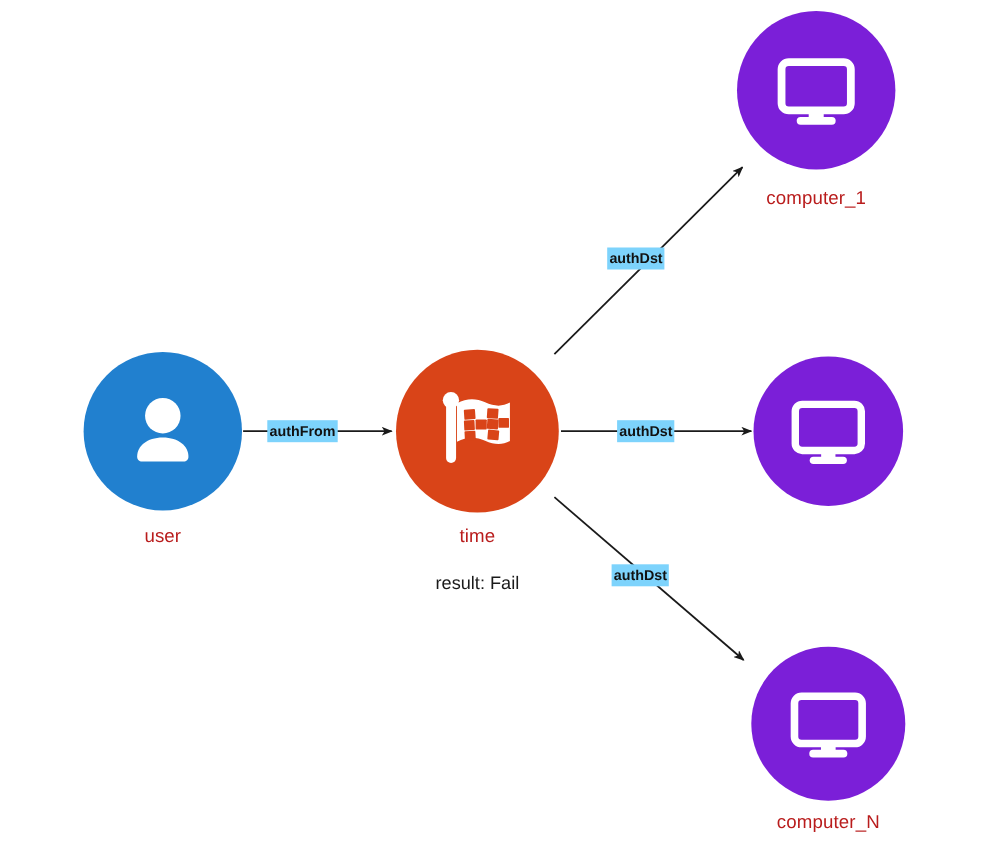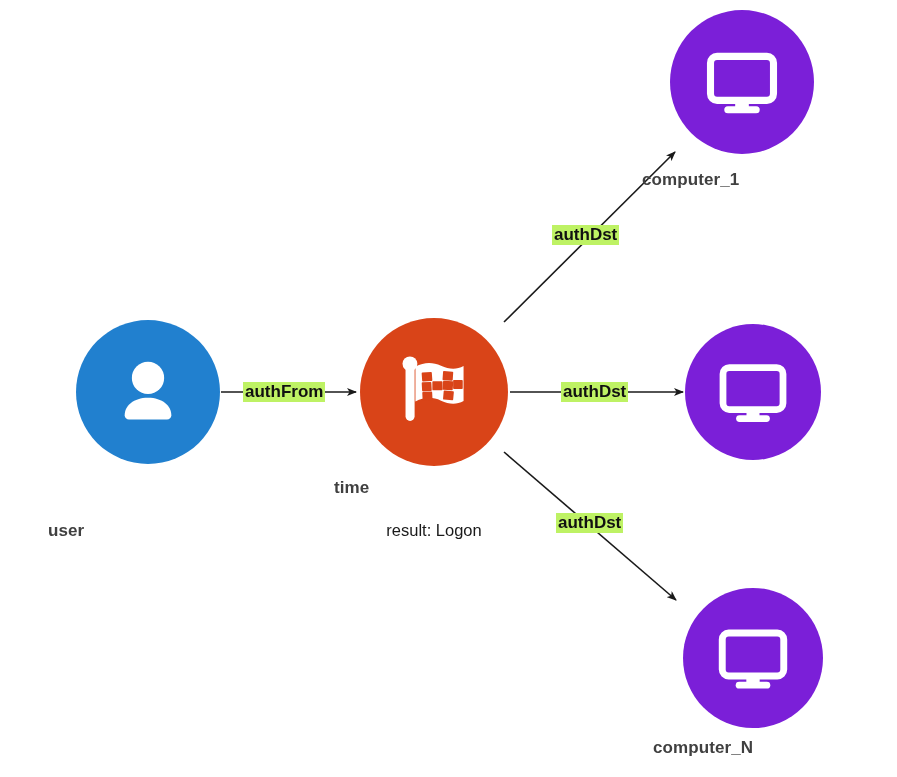--- a/index.html
+++ b/index.html
@@ -29,33 +29,34 @@
     border-radius: 50%;
     display: flex;
     align-items: center;
     justify-content: center;
   }
   .node-icon {
     display: block;
   }
   .node-label {
     position: absolute;
+    text-align: center;
     font-size: 17px;
-    font-weight: bold;
-    color: #404040;
+    font-weight: normal;
+    color: #b91c1c;
     letter-spacing: 0.1px;
     white-space: nowrap;
   }
   .edge-label {
     position: absolute;
-    font-size: 17px;
+    font-size: 13px;
     font-weight: bold;
     color: #111111;
     white-space: nowrap;
-    background: #bef264;
+    background: #7dd3fc;
     padding: 0 2px;
     line-height: 20px;
     text-align: right;
   }
   .attr-block {
     position: absolute;
     text-align: center;
     font-size: 16.5px;
     color: #1a1a1a;
     line-height: 23px;
@@ -83,21 +84,21 @@
 
     <line x1="504" y1="452" x2="676" y2="600" stroke="#1a1a1a" stroke-width="1.6" marker-end="url(#arrowhead)"></line>
   </svg>
 
   <div class="node" style="left:76px; top:320px; width:144px; height:144px; background:#2180cf;">
     <svg class="node-icon" width="82" height="82" viewBox="0 0 64 64" xmlns="http://www.w3.org/2000/svg">
       <circle cx="32" cy="21" r="12.6" fill="#ffffff"></circle>
       <path d="M32 36.5c-11.3 0-18.2 6.2-18.2 13.6 0 1.9 1.5 3.4 3.4 3.4h29.6c1.9 0 3.4-1.5 3.4-3.4 0-7.4-6.9-13.6-18.2-13.6z" fill="#ffffff"></path>
     </svg>
   </div>
-  <div class="node-label" style="left:48px; top:478px; width:200px;margin-top:43px;">user</div>
+  <div class="node-label" style="left:48px; top:478px; width:200px;">user</div>
 
   <div class="node" style="left:360px; top:318px; width:148px; height:148px; background:#d94418;">
     <svg class="node-icon" width="88" height="88" viewBox="0 0 64 64" xmlns="http://www.w3.org/2000/svg">
 
       <circle cx="14.5" cy="11.5" r="5.4" fill="#ffffff"></circle>
       <rect x="11.3" y="12" width="6.6" height="41" rx="3.3" fill="#ffffff"></rect>
 
       <path d="M18.5 13.5c6.5-3.4 12.5-3.4 18.6-0.6 6.1 2.8 11.3 3.0 16.4 0.2v25.4c-5.1 2.8-10.3 2.6-16.4-0.2-6.1-2.8-12.1-2.8-18.6 0.6z" fill="#ffffff"></path>
 
       <g fill="#d94418">
@@ -113,21 +114,21 @@
       </g>
 
       <g fill="#d94418">
         <rect x="31.0" y="31.0" width="0.2" height="0.2"></rect>
       </g>
     </svg>
   </div>
   <div class="node-label" style="left:334px; top:478px; width:200px;">time</div>
 
   <div class="attr-block" style="left:284px; top:519px; width:300px;">
-    <span class="attr-line">result: Logon</span>
+    <span class="attr-line">result: Fail</span>
   </div>
 
   <div class="node" style="left:670px; top:10px; width:144px; height:144px; background:#7b1fd8;">
     <svg class="node-icon" width="84" height="84" viewBox="0 0 64 64" xmlns="http://www.w3.org/2000/svg">
       <rect x="8" y="12.5" width="48" height="33.5" rx="5" ry="5" fill="none" stroke="#ffffff" stroke-width="5.4"></rect>
       <rect x="26.8" y="45.5" width="10.4" height="6.6" fill="#ffffff"></rect>
       <rect x="18.5" y="50.5" width="27" height="5.4" rx="2.7" fill="#ffffff"></rect>
     </svg>
   </div>
   <div class="node-label" style="left:642px; top:170px; width:200px;">computer_1</div>

